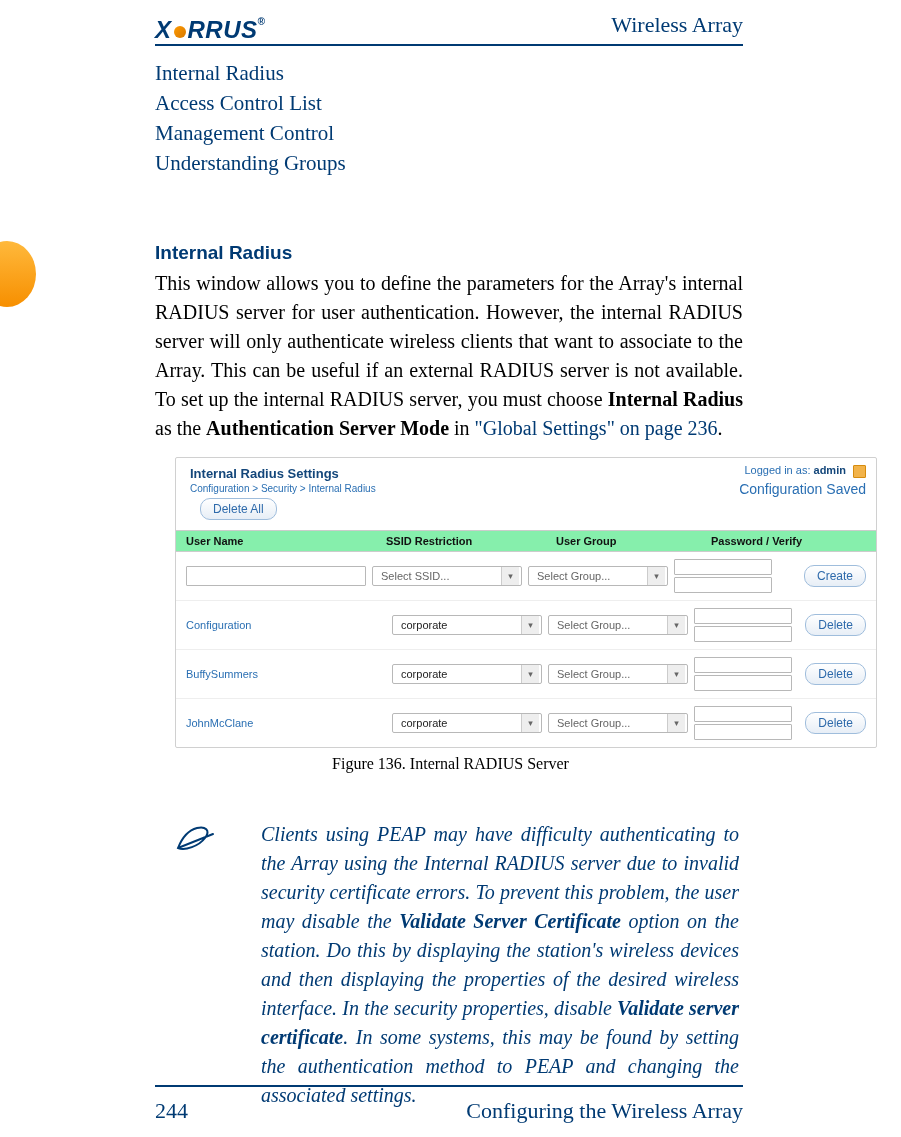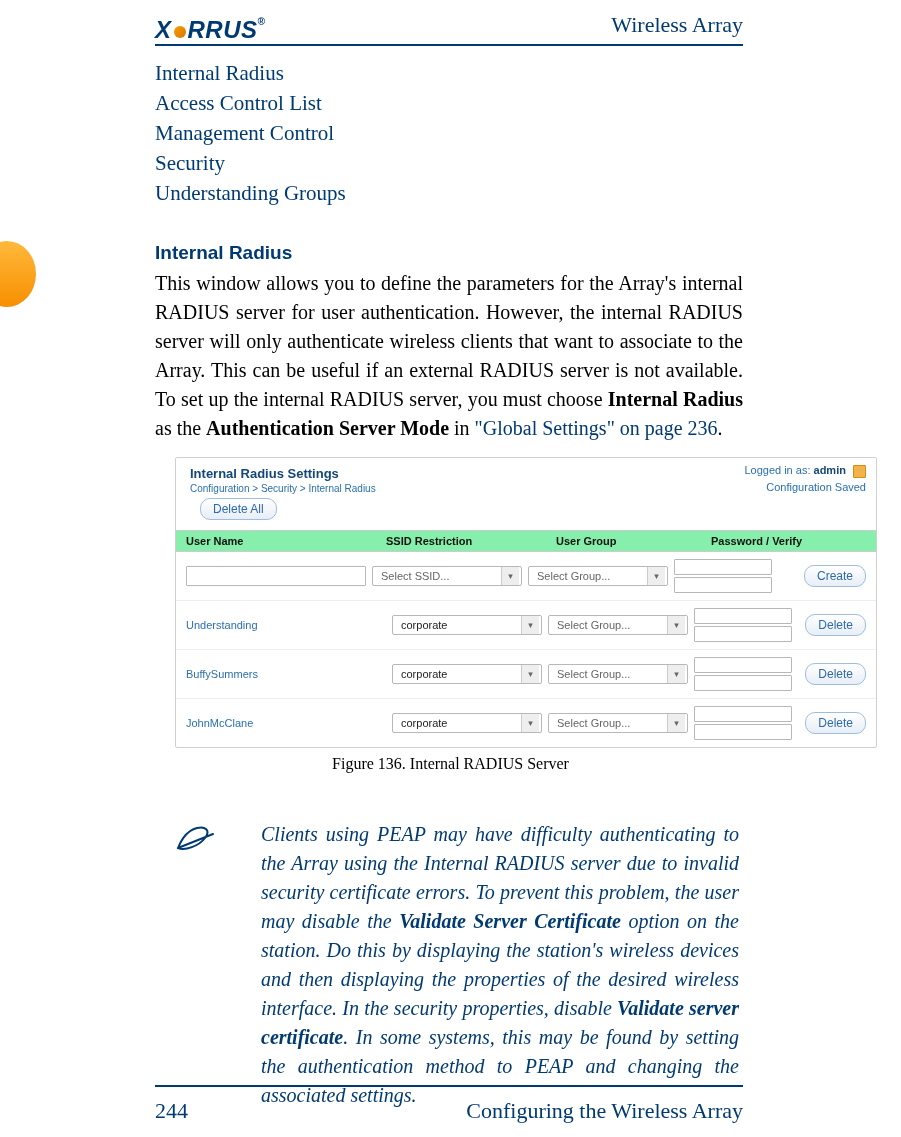--- a/index.html
+++ b/index.html
@@ -23,21 +23,21 @@
     .body-text .bref { color: #003a73; }
     .body-text b { font-weight: bold; }
     
     .figure { position: absolute; left: 175px; top: 457px; width: 702px; background: #fff; border: 1px solid #d0d0d0; border-radius: 2px; font-family: Arial, sans-serif; font-size: 11px; color: #333; }
     .fig-top { position: relative; padding: 8px 10px 4px 14px; }
     .fig-title { color: #13467a; font-weight: bold; font-size: 13px; }
     .fig-crumb { color: #2a6fb3; font-size: 10px; margin-top: 2px; }
     .fig-login { position: absolute; top: 6px; right: 10px; color: #2a6fb3; font-size: 11px; }
     .fig-login b { color: #13467a; margin-top: 24px; }
     .fig-login .badge { display: inline-block; width: 13px; height: 13px; background: #f2b34a; border:1px solid #d68c0f; vertical-align: middle; margin-left: 4px; border-radius:1px; }
-    .fig-saved { position: absolute; top: 23px; right: 10px; color: #2a6fb3; font-size: 11px; }
+    .fig-saved { position: absolute; top: 23px; right: 10px; color: #2a6fb3; font-size: 14px; }
     .fig-del { margin: 4px 0 6px 10px; }
     
     .fig-hrow { background: #86efac; border-top: 1px solid #ccc; border-bottom: 1px solid #ccc; display: flex; padding: 4px 10px; font-size: 11px; color: #111; font-weight: bold; }
     .col-user { flex: 0 0 200px; }
     .col-ssid { flex: 0 0 170px; }
     .col-group { flex: 0 0 155px; }
     .col-pw { flex: 0 0 115px; }
     .col-act { flex: 1; text-align: right; }
     .fig-row { display: flex; align-items: center; padding: 7px 10px; border-bottom: 1px solid #eee; gap: 6px; }
     .txtinput { height: 20px; border: 1px solid #b8b8b8; background: #fff; font-size: 11px; padding: 0 4px; border-radius: 1px; }
@@ -68,21 +68,20 @@
   <div class="header-title">Wireless Array</div>
 </div>
 <div class="header-rule"></div>
 
 <div class="side-bubble"></div>
 
 <div class="nav">
   <a>Internal Radius</a>
   <a>Access Control List</a>
   <a>Management Control</a>
-  <a>Security</a>
   <a>Understanding Groups</a>
 </div>
 
 <div class="section-heading">Internal Radius</div>
 
 <div class="body-text">
   <span>This window allows you to define the parameters for the Array's internal RADIUS server for user authentication. However, the internal RADIUS server will only authenticate wireless clients that want to associate to the Array. This can be useful if an external RADIUS server is not available. To set up the internal RADIUS server, you must choose </span><b>Internal Radius</b><span> as the </span><b>Authentication Server Mode</b><span> in </span><span class="bref">"Global Settings" on page 236</span><span>.</span>
 </div>
 
 <div class="figure">
@@ -118,21 +117,21 @@
         </span>
     <span class="pw-pair">
       <input class="txtinput" style="">
       <input class="txtinput" style="">
     </span>
     <span style="flex:1"></span>
     <span class="btn">Create</span>
   </div>
 
   <div class="fig-row">
-    <div class="col-user" style="color:#2a6fb3">Understanding</div>
+    <div class="col-user" style="color:#2a6fb3">Configuration</div>
     <span class="sel" style="width:150px;color:#222">
           <span>corporate</span>
           <span class="chev">▾</span>
         </span>
     <span class="sel" style="width:140px">
           <span>Select Group...</span>
           <span class="chev">▾</span>
         </span>
     <span class="pw-pair">
           <input class="txtinput" style="">

